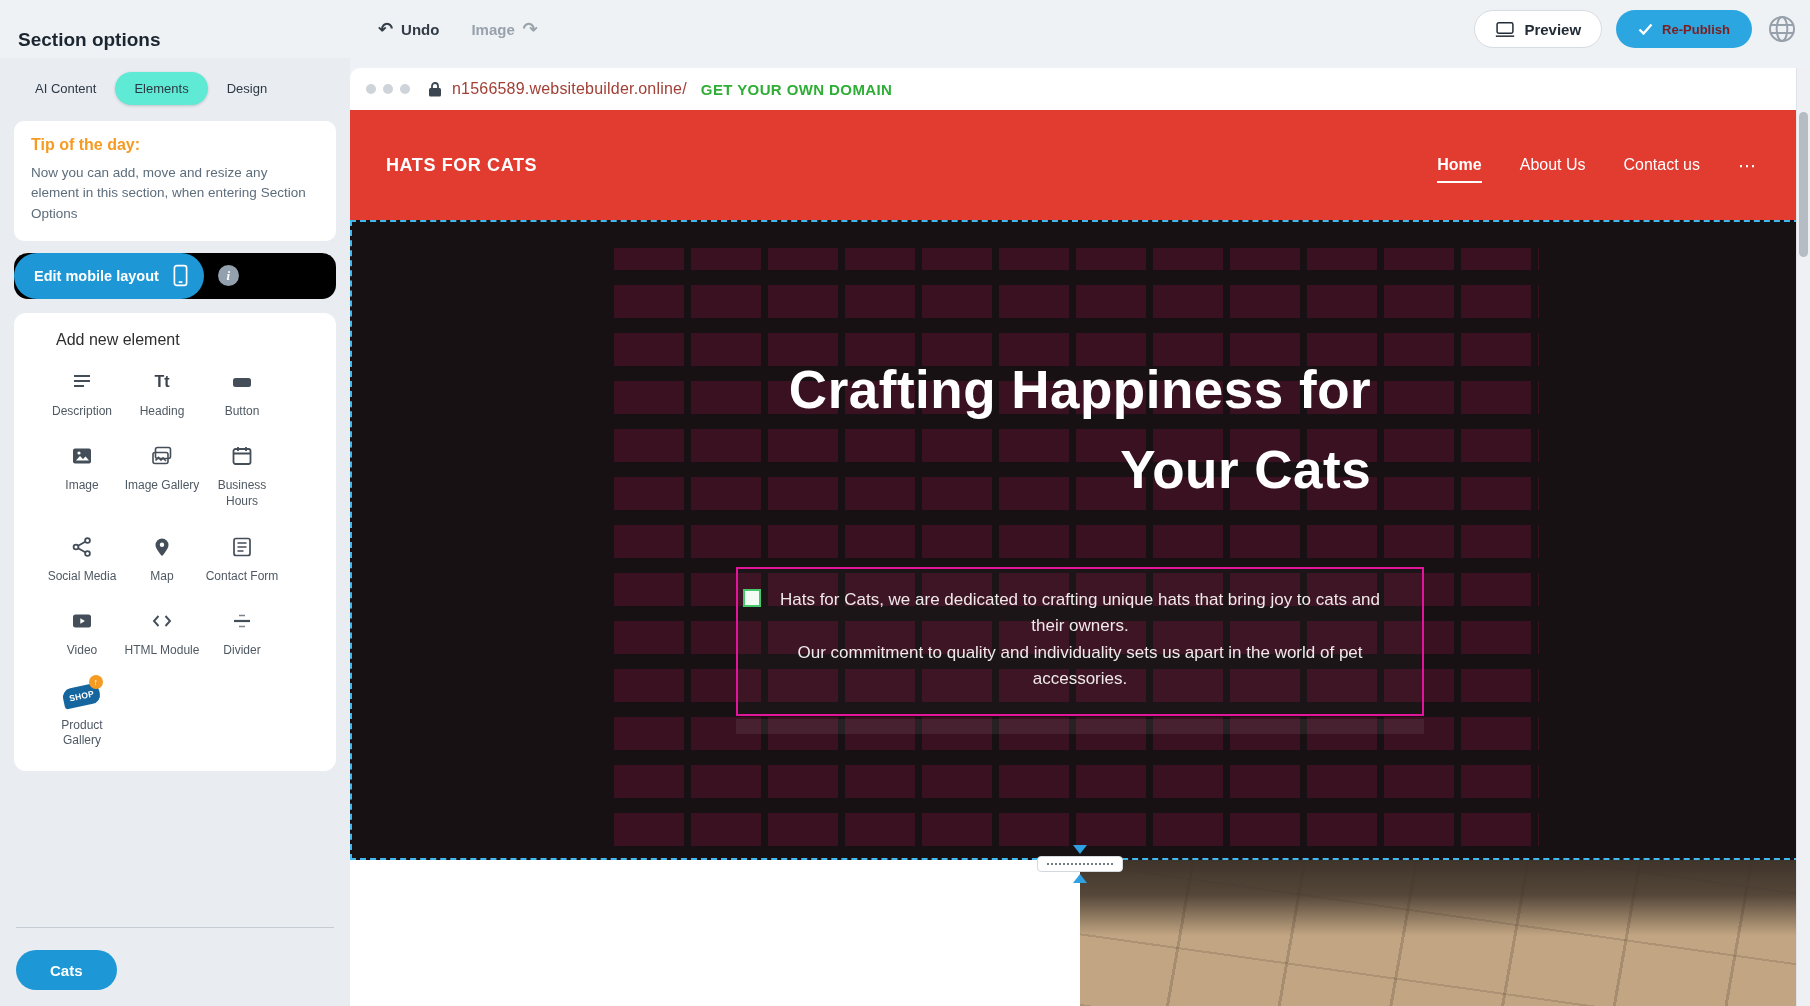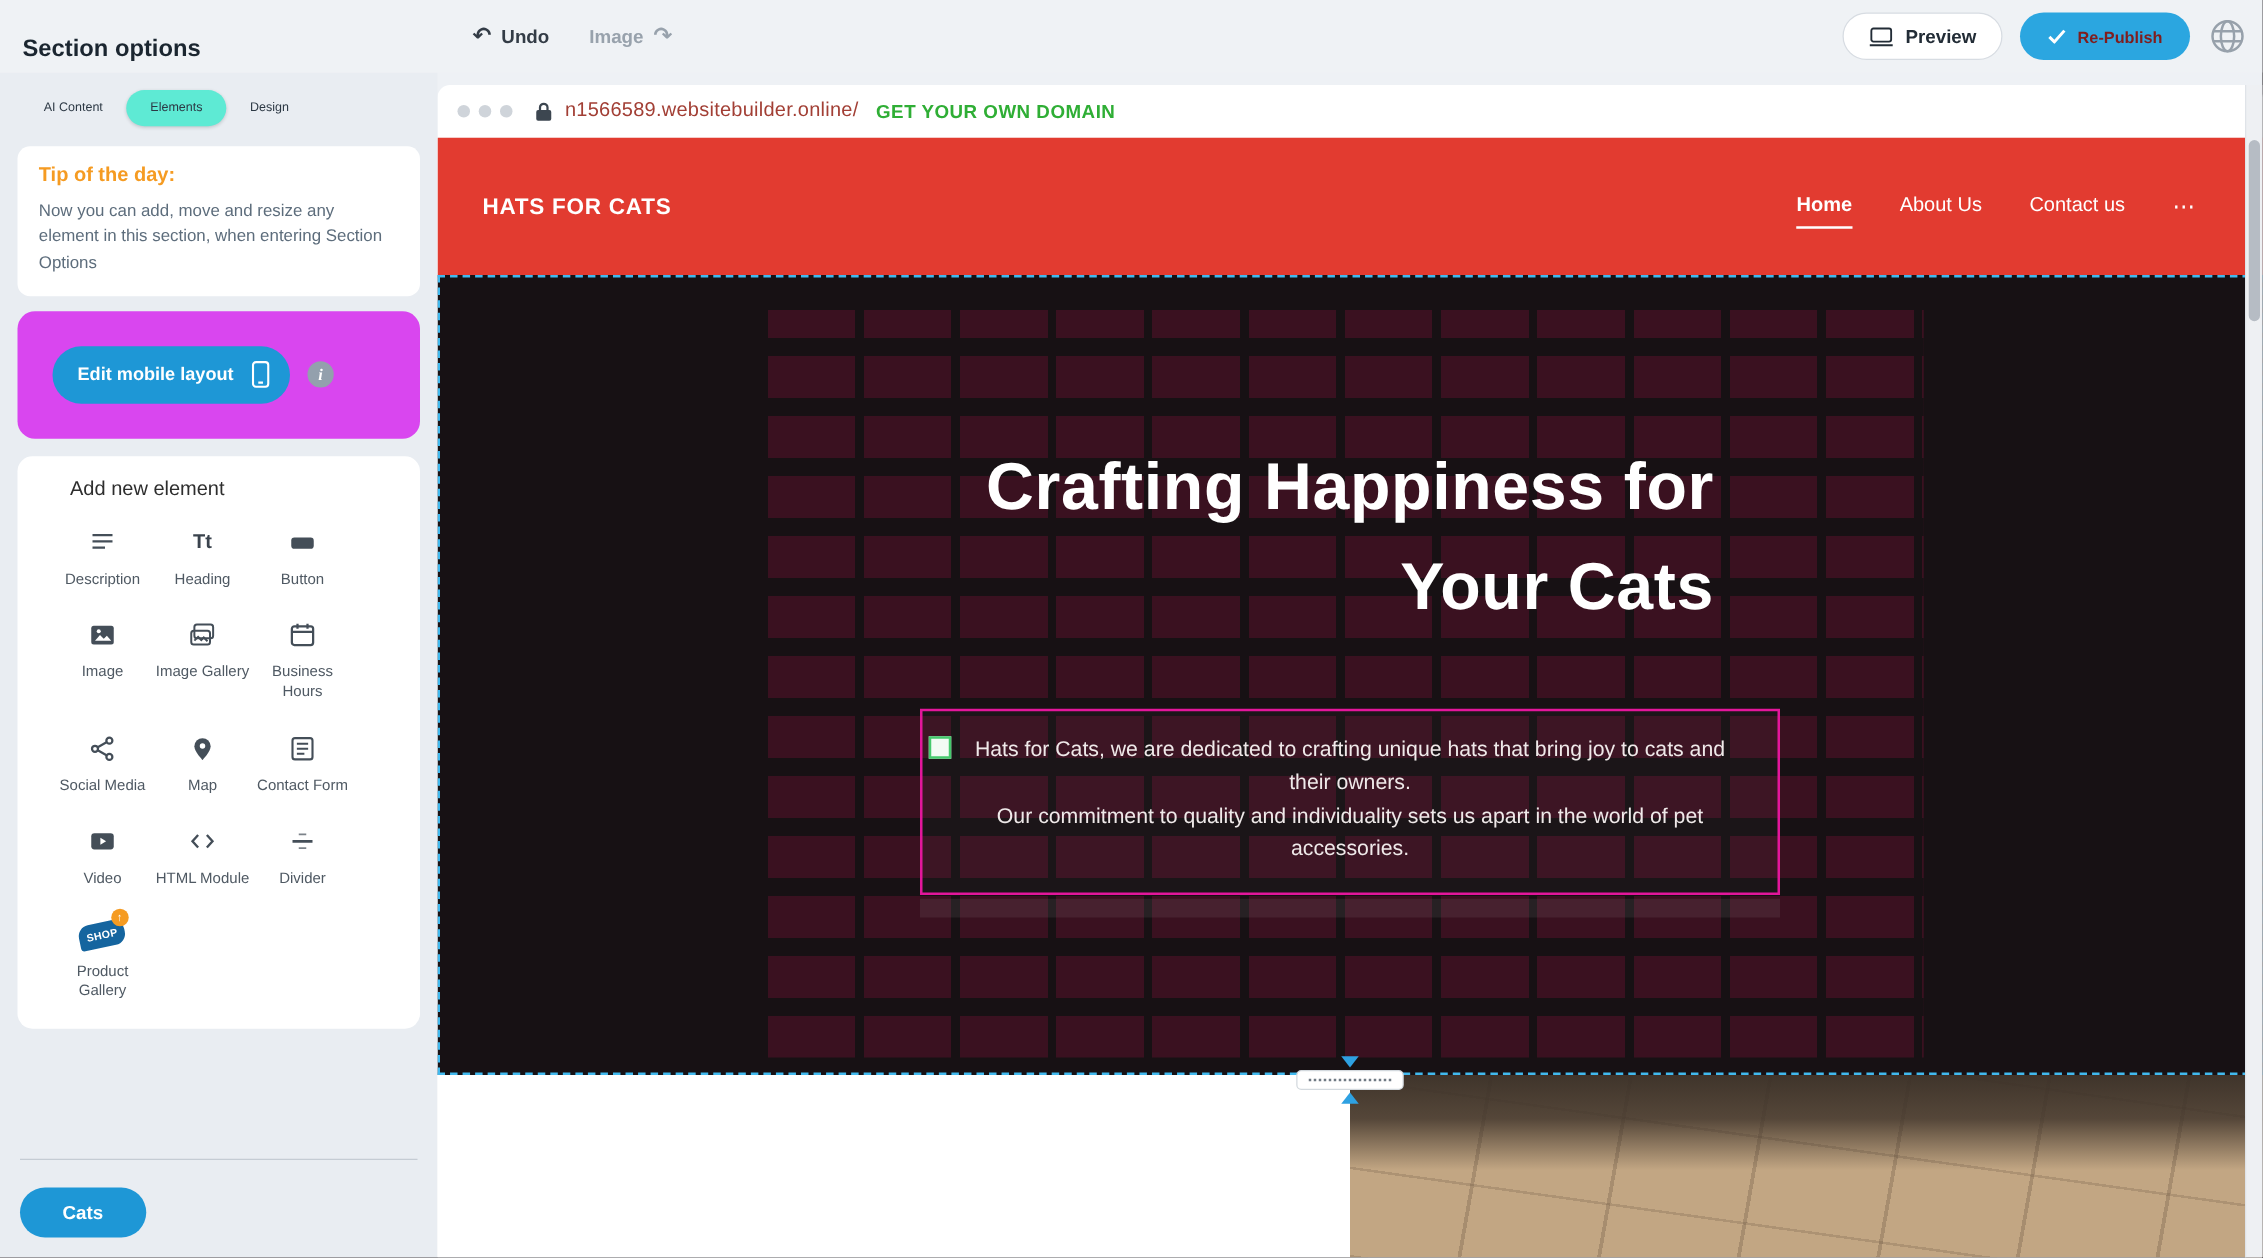--- a/index.html
+++ b/index.html
@@ -34,28 +34,28 @@
     font-size:13px; font-weight:600; color:#7f1d1d; cursor:pointer;
   }
   .globe-btn { display:flex; align-items:center; cursor:pointer; }
 
   
   .app { display:flex; height:948px; }
 
   
   .sidebar { width:350px; flex:0 0 350px; background:#e9edf2; position:relative; }
   .tabs { margin:14px 16px 0; display:flex; align-items:center; }
-  .tab { padding:9px 19px; font-size:10px; color:#2c3844; border-radius:18px; cursor:pointer; font-weight:500; }
+  .tab { padding:9px 19px; font-size:13px; color:#2c3844; border-radius:18px; cursor:pointer; font-weight:500; }
   .tab.active { background:#5eead4; box-shadow:0 1px 3px rgba(20,30,40,.2); font-weight:400; }
 
   .tip-card { background:#fff; margin:16px 14px 0; border-radius:10px; padding:15px 17px 17px; }
   .tip-title { color:#f59b22; font-size:16px; font-weight:700; margin-bottom:9px; }
   .tip-body { font-size:13.5px; color:#5d6d7c; line-height:1.5; }
 
-  .mobile-card { background:#d946ef; margin:12px 14px 0; border-radius:14px; padding:28px; display:flex; align-items:center; gap:14px; }
+  .mobile-card { background:#000000; margin:12px 14px 0; border-radius:14px; padding:0; display:flex; align-items:center; gap:14px; }
   .mobile-btn {
     background:#1e97d6; border:none; border-radius:24px; height:46px; padding:0 16px 0 20px;
     color:#fff; display:flex; align-items:center; gap:14px; font-size:14.5px; font-weight:700; cursor:pointer;
   }
   .info-dot {
     width:21px; height:21px; border-radius:50%; background:#93a0ad; color:#fff;
     font-size:13px; font-weight:700; font-family:"Liberation Serif", serif; font-style:italic;
     display:flex; align-items:center; justify-content:center; cursor:pointer;
   }
 

